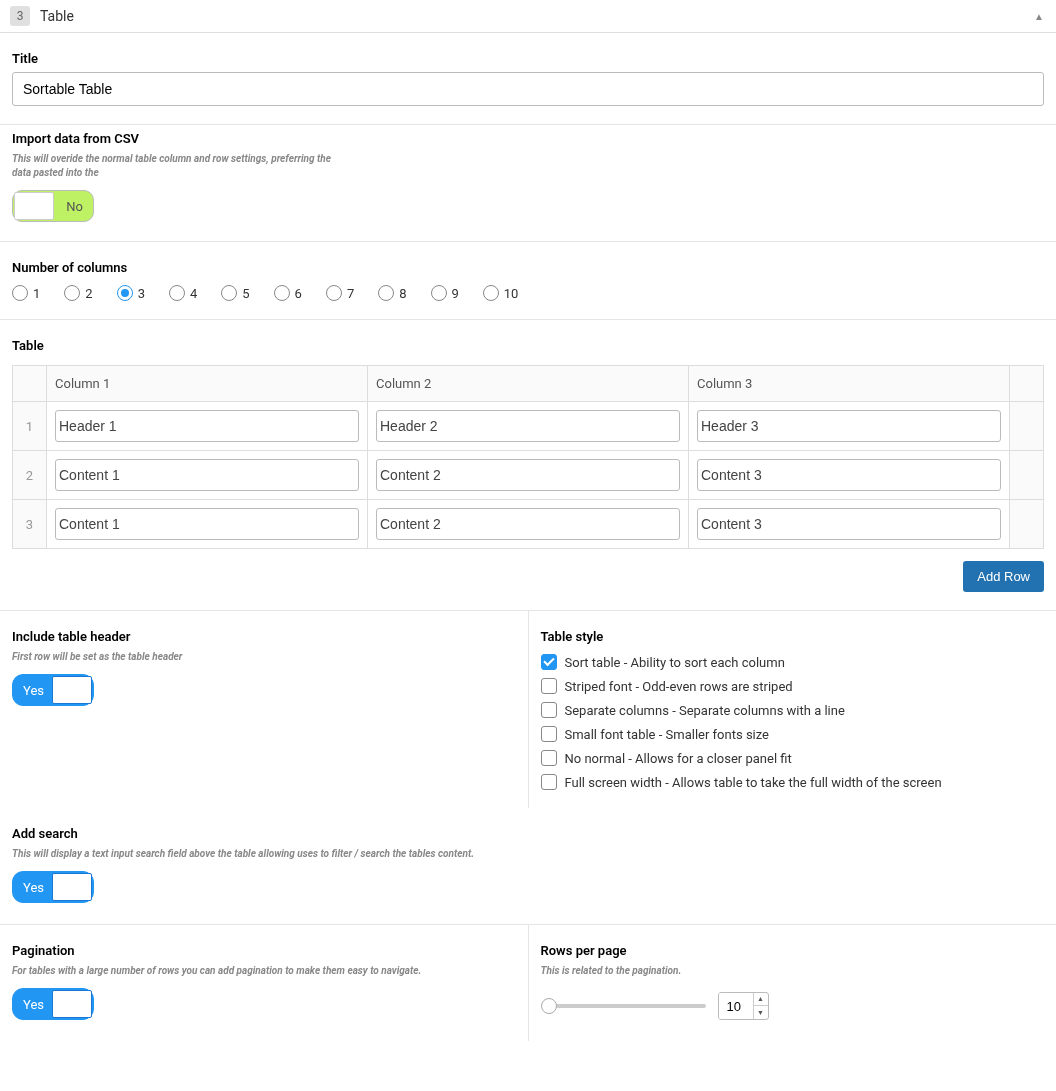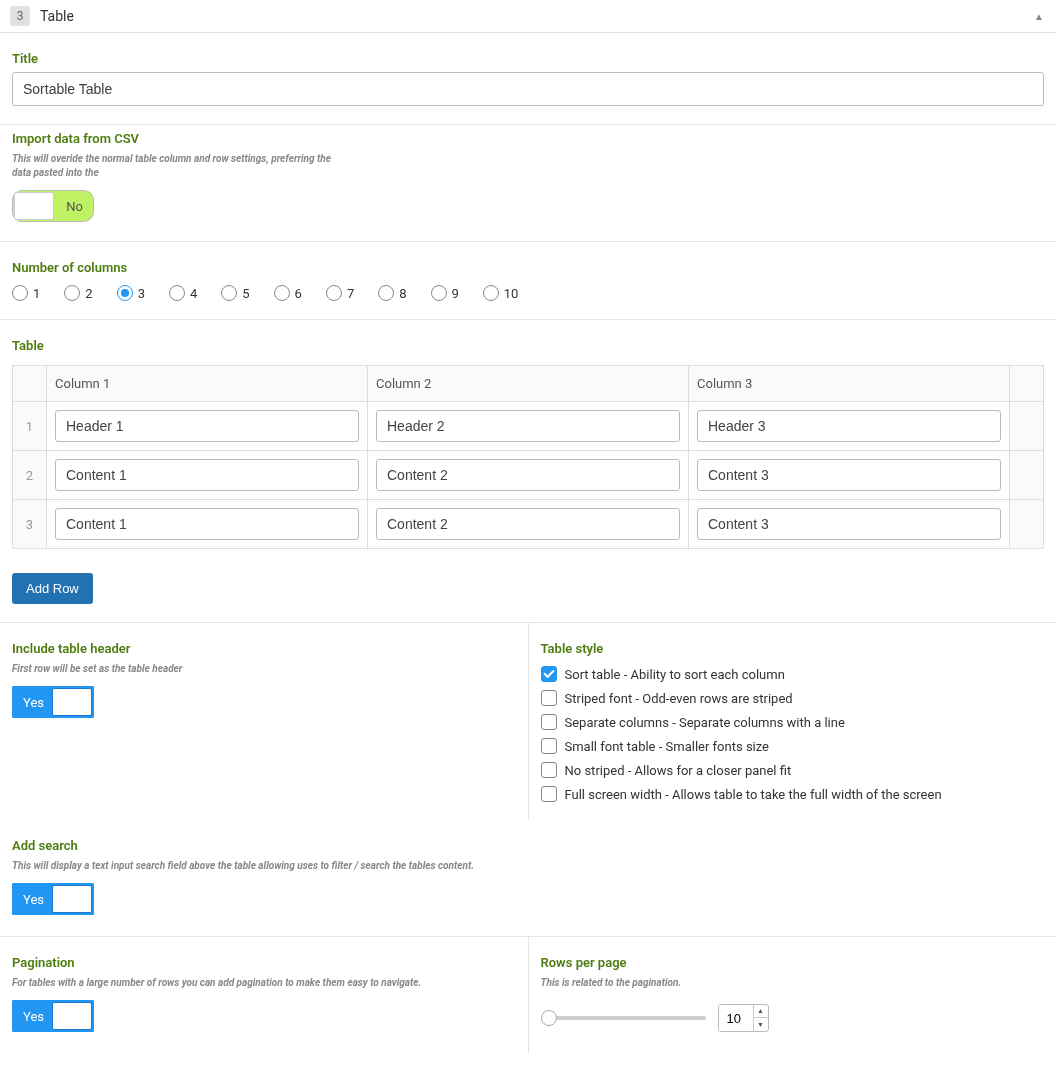--- a/index.html
+++ b/index.html
@@ -45,38 +45,38 @@
   
   .section {
     padding: 18px 12px;
   }
   .section + .section {
     border-top: 1px solid #e5e5e5;
   }
   .field-label {
     font-weight: 600;
     font-size: 13px;
-    color: #4d7c0f;
+    color: #000000;
     margin-bottom: 6px;
   }
   .field-desc {
     font-style: italic;
     color: #888;
     font-size: 10px;
     margin-bottom: 10px;
     line-height: 1.4;
     font-weight: bold;
   }
   .text-input {
     width: 100%;
     padding: 8px 10px;
     border: 1px solid #bbb;
     border-radius: 3px;
     font-size: 14px;
-    color: #404040;
+    color: #000000;
     background: #fff;
   }
 
   
   .csv-desc-box { max-width: 330px; }
 
   
   .toggle-off {
     display: inline-flex;
     align-items: center;
@@ -100,21 +100,21 @@
     right: 10px;
     color: #555;
     font-size: 13px;
   }
 
   
   .toggle-on {
     display: inline-flex;
     align-items: center;
     border: 1px solid #2196f3;
-    border-radius: 1px;
+    border-radius: 11px;
     background: #2196f3;
     height: 32px;
     width: 82px;
     position: relative;
   }
   .toggle-on .lbl {
     position: absolute;
     left: 10px;
     color: #fff;
     font-size: 13px;
@@ -182,29 +182,30 @@
     background: #fafafa;
     font-size: 13px;
   }
   .table-editor th.tail, .table-editor td.tail {
     width: 34px;
     background: #fafafa;
   }
   .cell-pad { padding: 8px; }
   .cell-input {
     width: 100%;
-    padding: 7px 10px;
+    padding: 7px 3px;
     border: 1px solid #bbb;
     border-radius: 3px;
     font-size: 14px;
     color: #444;
   }
   .add-row-wrap {
     display: flex;
-    margin-top: 24px;
+    justify-content: flex-end;
+    margin-top: 12px;
   }
   .btn-primary {
     background: #2271b1;
     color: #fff;
     border: none;
     padding: 8px 14px;
     border-radius: 3px;
     font-size: 13px;
     cursor: pointer;
   }
@@ -447,21 +448,21 @@
         <div class="check-item">
           <div class="checkbox"></div>
           <span class="check-lbl">Separate columns - Separate columns with a line</span>
         </div>
         <div class="check-item">
           <div class="checkbox"></div>
           <span class="check-lbl">Small font table - Smaller fonts size</span>
         </div>
         <div class="check-item">
           <div class="checkbox"></div>
-          <span class="check-lbl">No striped - Allows for a closer panel fit</span>
+          <span class="check-lbl">No normal - Allows for a closer panel fit</span>
         </div>
         <div class="check-item">
           <div class="checkbox"></div>
           <span class="check-lbl">Full screen width - Allows table to take the full width of the screen</span>
         </div>
       </div>
   </div>
 </div>
 
 <div class="section">

